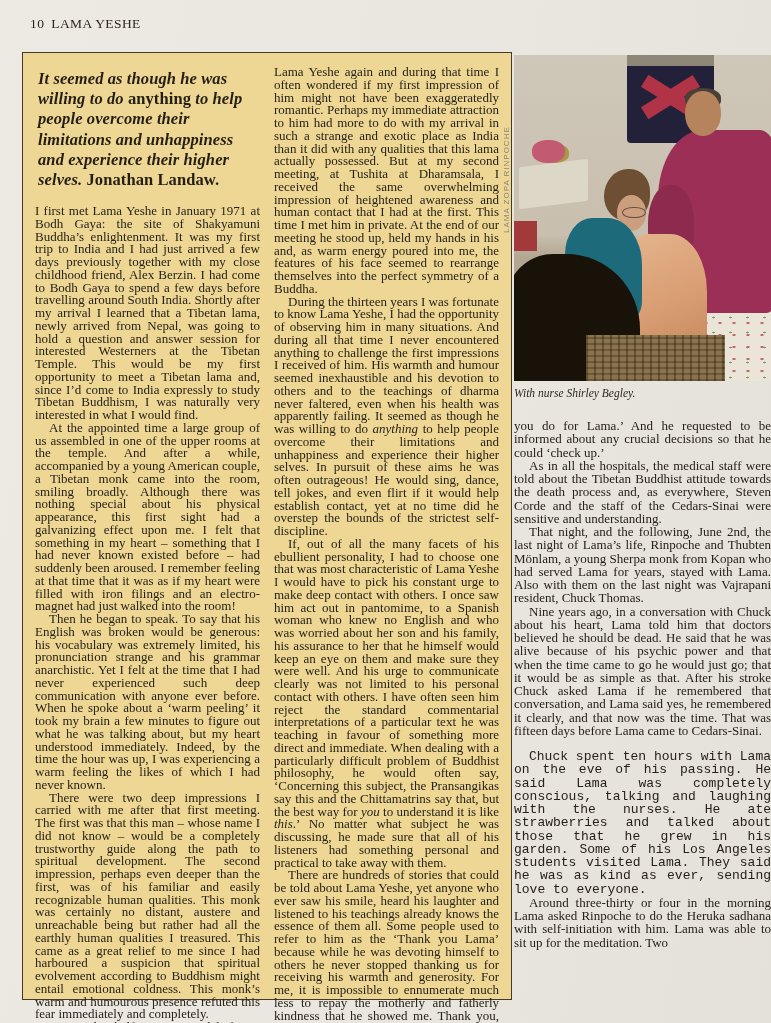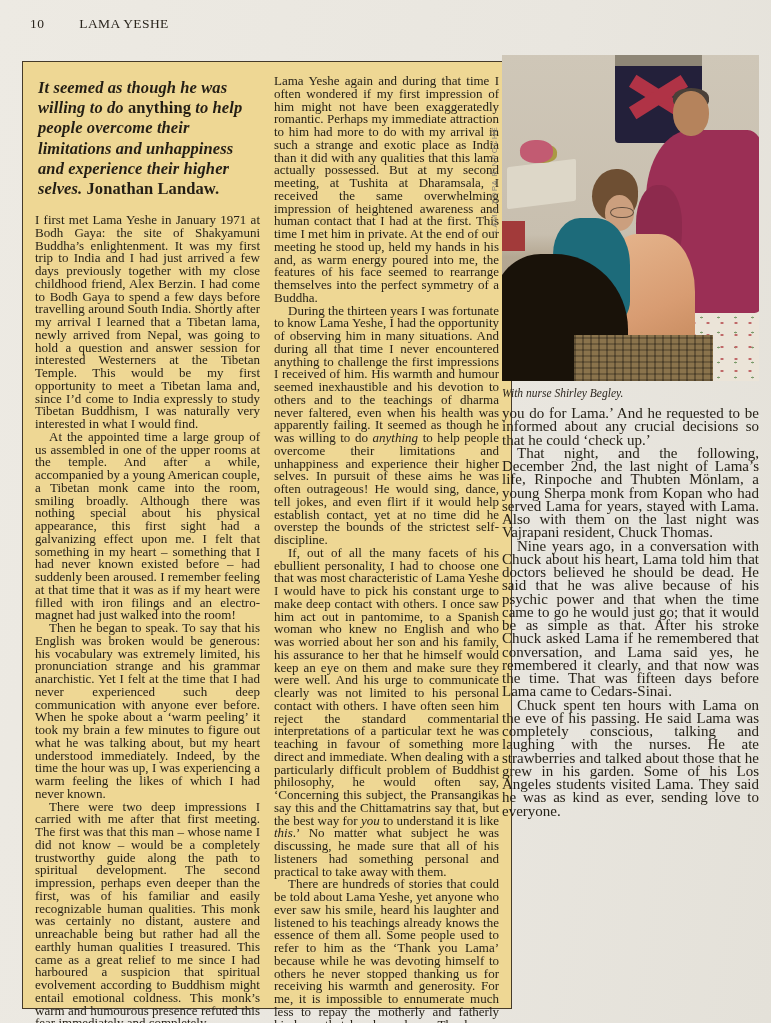--- a/index.html
+++ b/index.html
@@ -3,40 +3,40 @@
 <meta charset="utf-8">
 <style>
   html,body { margin:0; padding:0; background:#d8d5ce; }
   .page {
     position:relative; width:771px; height:1023px;
     background:linear-gradient(100deg,#edeae3 0%, #e9e6df 60%, #e4e1d9 100%);
     font-family:"Liberation Serif", serif;
     overflow:hidden;
   }
   .header { position:absolute; left:30px; top:16px; font-size:13.5px; letter-spacing:0.4px; color:#2b261e; }
-  .header .num { margin-right:35px; }
+  .header .num { margin-right:7px; }
 
   .article-box {
-    position:absolute; left:22px; top:61px; width:490px; height:948px;
+    position:absolute; left:22px; top:52px; width:490px; height:948px;
     background:#eed794; border:1.6px solid #453a29; box-sizing:border-box;
     padding:13px 12px 10px 12px; display:flex; gap:14px;
   }
   .col { width:226px; }
 
   .pullquote {
     font-size:16.5px; line-height:20.2px; font-weight:bold; font-style:italic;
     color:#241e14; margin:3px 0 15px 3px; letter-spacing:0.1px;
   }
   .pq-r { font-style:normal; }
 
   .body-text { font-size:13px; line-height:12.75px; text-align:justify; color:#272218; hyphens:auto; }
   .body-text p { margin:0; text-indent:14px; }
   .body-text p:first-child { text-indent:0; }
 
-  .right-col { position:absolute; left:488px; top:55px; width:271px; }
+  .right-col { position:absolute; left:500px; top:55px; width:271px; }
   .photo-credit {
     position:absolute; left:2px; top:6px; height:172px;
     writing-mode:vertical-rl; transform:rotate(180deg);
     font-family:"Liberation Sans", sans-serif; font-size:8px; letter-spacing:1px;
     color:#8a857b; white-space:nowrap;
   }
   .photo { position:relative; margin-left:14px; width:257px; height:326px; background:linear-gradient(180deg,#cfc7b8 0%, #c8bfaf 55%, #b4a792 62%, #a89b85 100%); overflow:hidden; }
   .ph { position:absolute; }
   .hanging { left:44%; top:0; width:34%; height:27%; background:#23203a; border-radius:0 0 4px 4px; }
   .hang-x1, .hang-x2 { position:absolute; left:15%; top:40%; width:70%; height:16%; background:#b03346; }
@@ -57,21 +57,21 @@
   .nurse-hair { left:35%; top:35%; width:18%; height:16%; background:#6e4f33; border-radius:55% 45% 50% 50%; }
   .nurse-face { left:40%; top:43%; width:11.5%; height:11%; background:#cb9f7e; border-radius:50%; }
   .nurse-glasses { left:42%; top:46.5%; width:8.5%; height:3%; border:1px solid rgba(60,50,40,0.75); border-radius:50%; }
   .nurse-top { left:20%; top:50%; width:30%; height:32%; background:#1d6b7a; border-radius:35% 45% 20% 40%; }
   .dark-fg { left:-3%; top:61%; width:52%; height:42%; background:#191209; border-radius:35% 55% 0 0; }
   .red-edge { left:0; top:51%; width:9%; height:9%; background:#a23a3a; }
   .wicker { left:28%; top:86%; width:54%; height:14%; background-color:#8a734c;
     background-image:repeating-linear-gradient(90deg, rgba(0,0,0,0.28) 0 2px, transparent 2px 8px),
                      repeating-linear-gradient(0deg, rgba(0,0,0,0.22) 0 2px, transparent 2px 6px); }
   .caption { margin:6px 0 0 14px; font-style:italic; font-size:11.5px; color:#2b261e; }
-  .col3-text { margin:8px 0 0 14px; width:257px; font-size:15px; line-height:13.25px; text-align:justify; color:#272218; hyphens:auto; }
+  .col3-text { margin:20px 0 0 14px; width:257px; font-size:13px; line-height:13.25px; text-align:justify; color:#272218; hyphens:auto; }
   .col3-text p { margin:0; text-indent:15px; }
   .col3-text p:first-child { text-indent:0; }
   .col3-text p:nth-child(5) { margin-top:13px;font-family:Liberation Mono, monospace; }
 </style>
 </head>
 <body>
 
 <div class="page">
 
   <div class="header">
@@ -119,19 +119,21 @@
       <div class="ph nurse-hair"></div>
       <div class="ph nurse-face"></div>
       <div class="ph nurse-glasses"></div>
       <div class="ph nurse-top"></div>
       <div class="ph dark-fg"></div>
       <div class="ph wicker"></div>
     </div>
     <div class="caption">With nurse Shirley Begley.</div>
     <div class="col3-text">
         <p>you do for Lama.’ And he requested to be informed about any crucial decisions so that he could ‘check up.’</p>
-        <p>That night, and the following, December 2nd, the last night of Lama’s life, Rinpoche and Thubten Mönlam, a young Sherpa monk from Kopan who had served Lama for years, stayed with Lama. Also with them on the last night was Vajrapani resident, Chuck Thomas.</p>
+        <p>As in all the hospitals, the medical staff were told about the Tibetan Buddhist attitude towards the death process and, as everywhere, Steven Corde and the staff of the Cedars-Sinai were sensitive and understanding.</p>
+        <p>That night, and the following, June 2nd, the last night of Lama’s life, Rinpoche and Thubten Mönlam, a young Sherpa monk from Kopan who had served Lama for years, stayed with Lama. Also with them on the last night was Vajrapani resident, Chuck Thomas.</p>
         <p>Nine years ago, in a conversation with Chuck about his heart, Lama told him that doctors believed he should be dead. He said that he was alive because of his psychic power and that when the time came to go he would just go; that it would be as simple as that. After his stroke Chuck asked Lama if he remembered that conversation, and Lama said yes, he remembered it clearly, and that now was the time. That was fifteen days before Lama came to Cedars-Sinai.</p>
         <p>Chuck spent ten hours with Lama on the eve of his passing. He said Lama was completely conscious, talking and laughing with the nurses. He ate strawberries and talked about those that he grew in his garden. Some of his Los Angeles students visited Lama. They said he was as kind as ever, sending love to everyone.</p>
+        <p>Around three-thirty or four in the morning Lama asked Rinpoche to do the Heruka sadhana with self-initiation with him. Lama was able to sit up for the meditation. Two</p>
       </div>
   </div>
 
 </div>
 
 </body></html>

